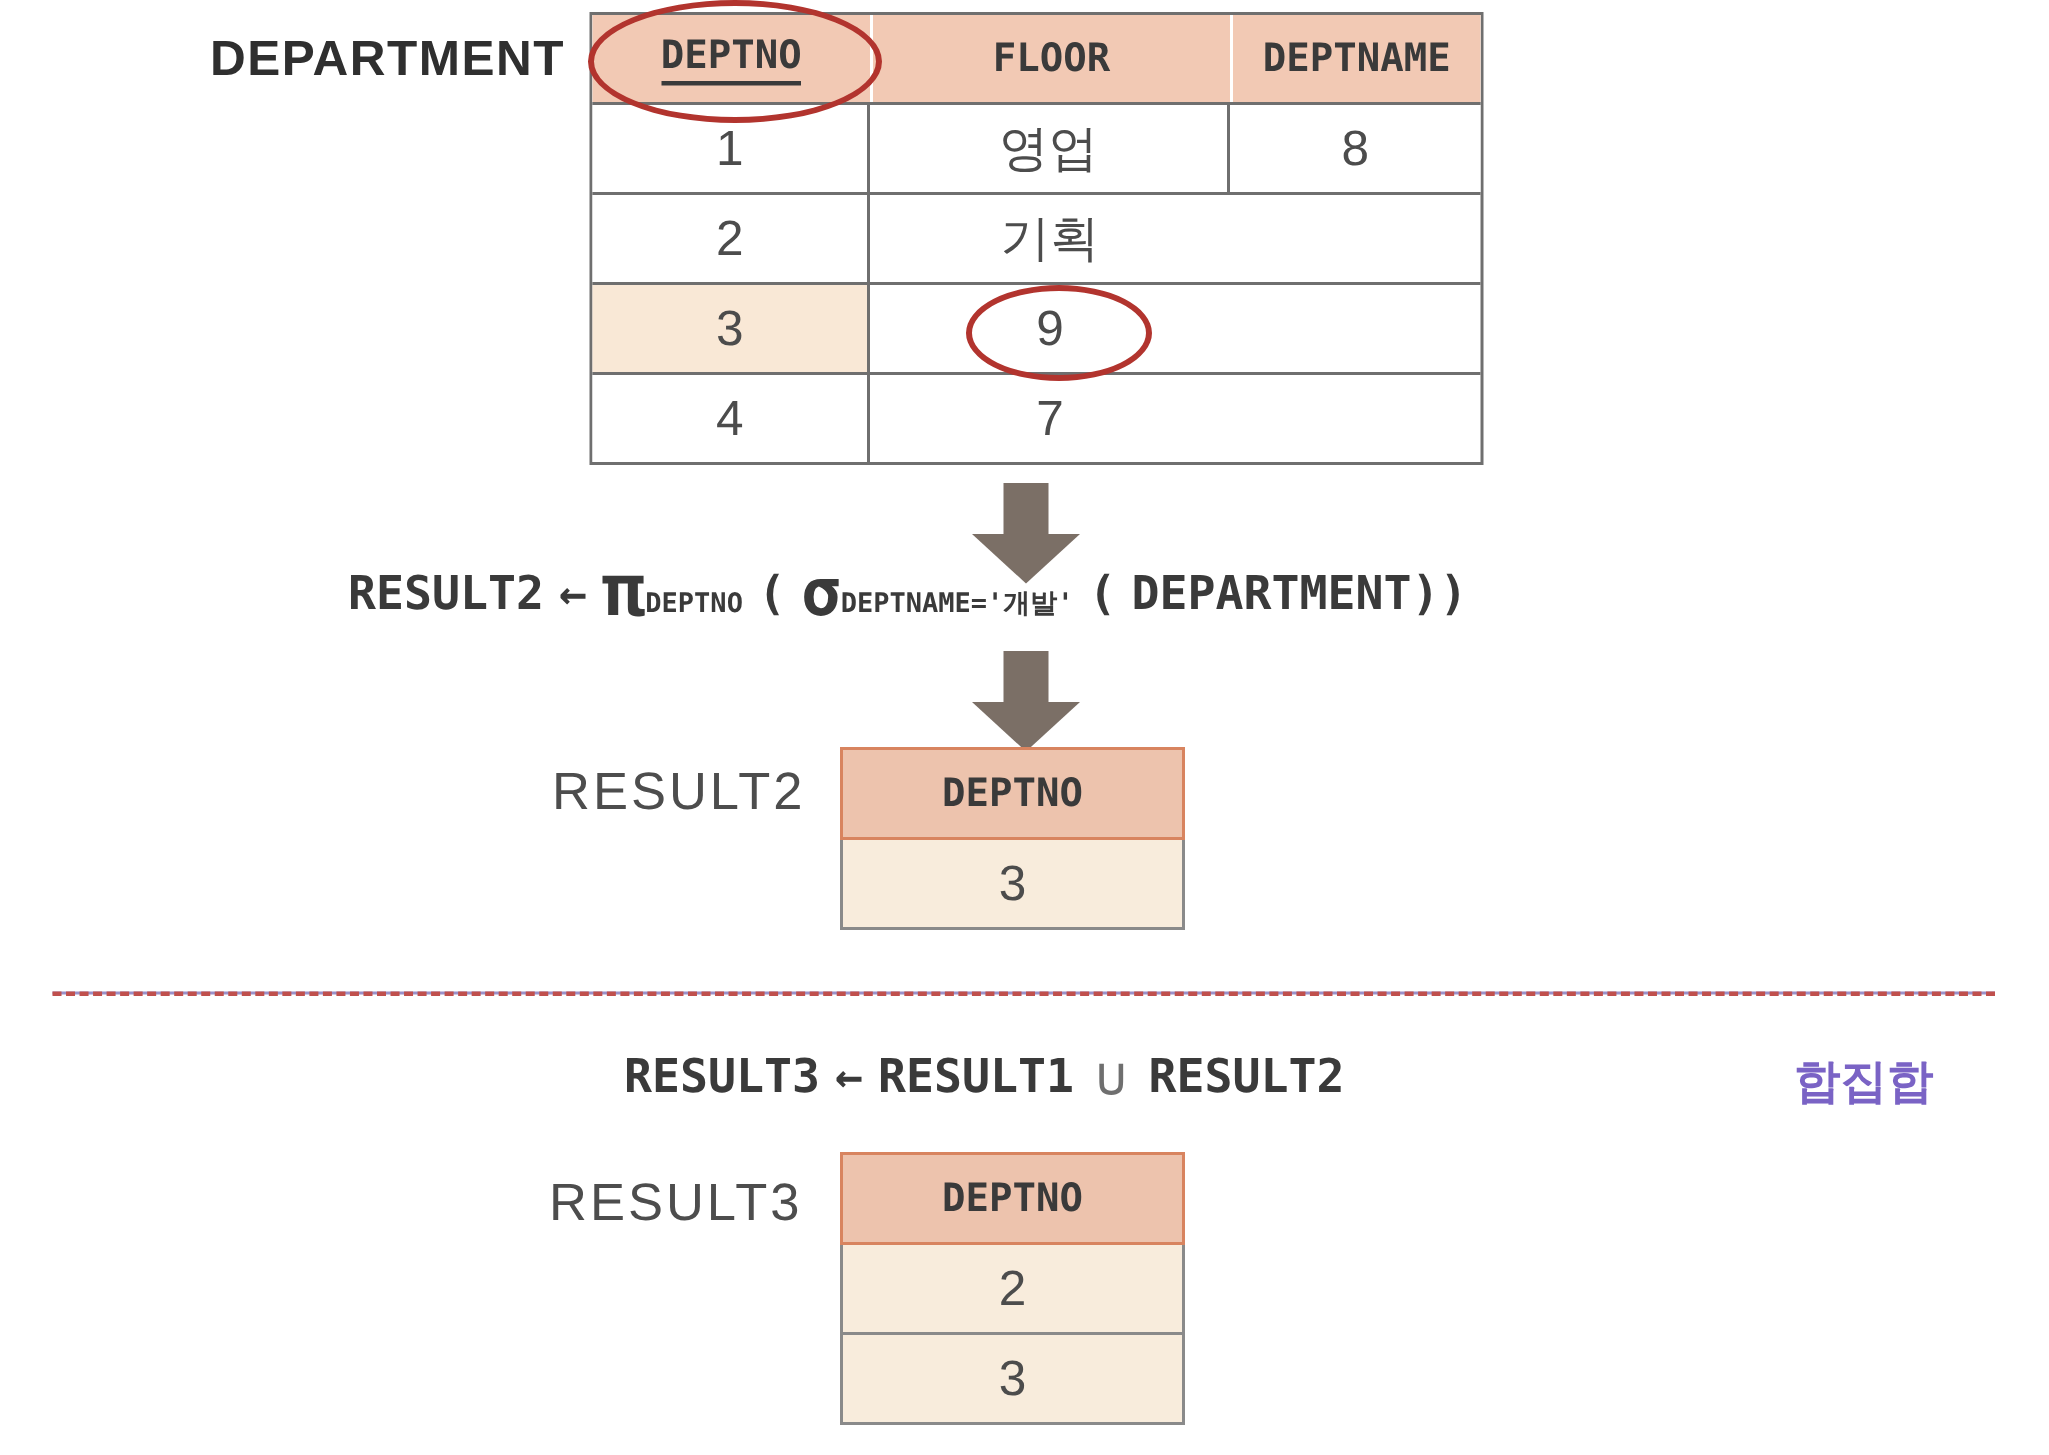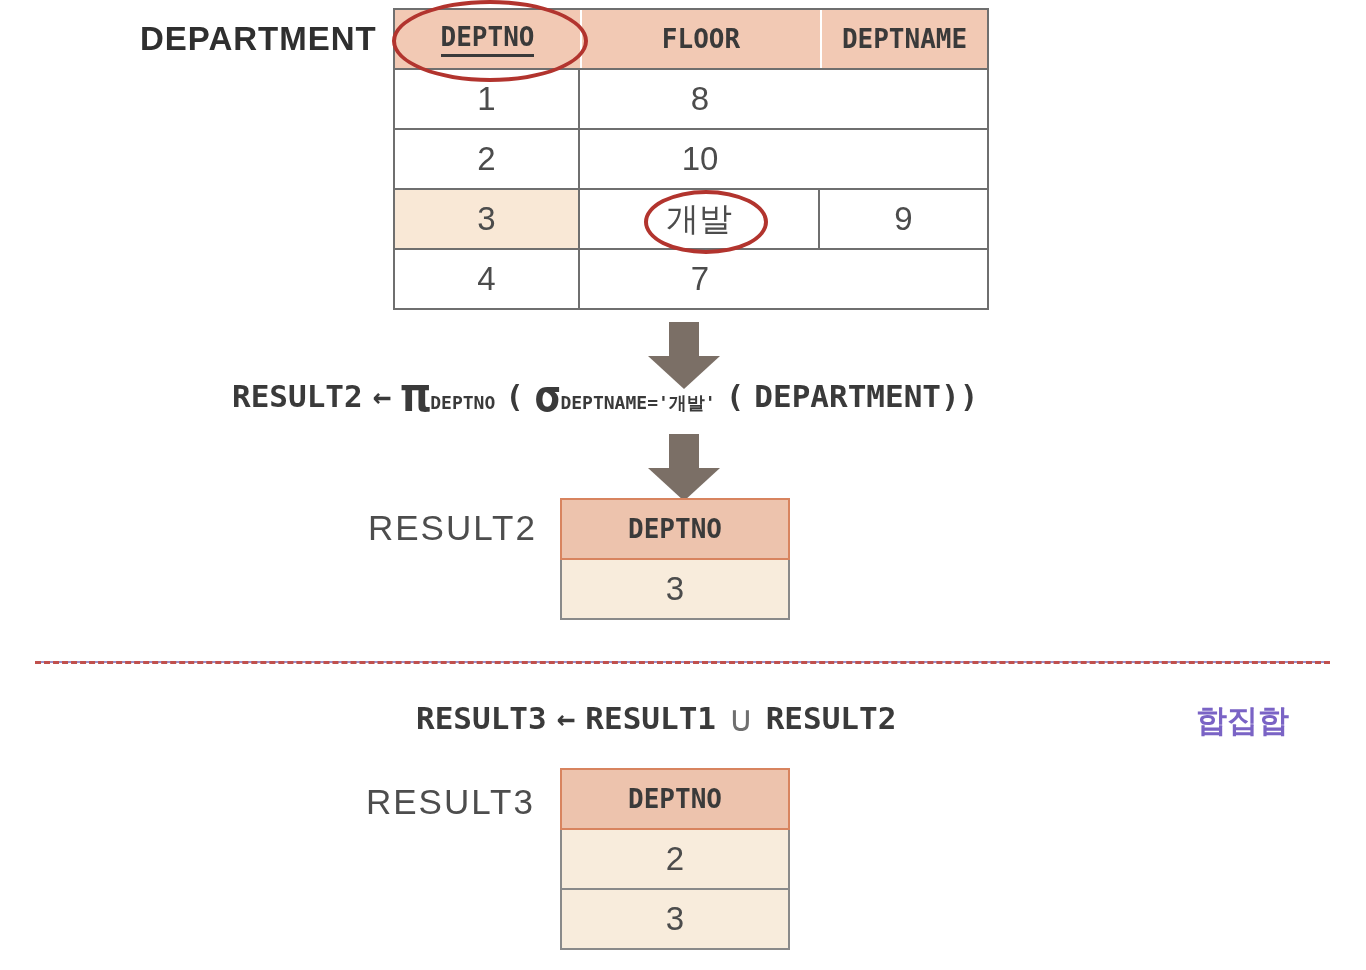--- a/index.html
+++ b/index.html
@@ -93,29 +93,29 @@
     <div class="dept-header">
       <div class="hcell">
         <span class="pk-underline">DEPTNO</span>
       </div>
       <div class="hcell">FLOOR</div>
       <div class="hcell">DEPTNAME</div>
     </div>
     <div class="dept-body">
       <div class="dept-row">
         <div class="cell">1</div>
+        <div class="cell">영업</div>
         <div class="cell">8</div>
       </div>
       <div class="dept-row">
         <div class="cell">2</div>
-        <div class="cell">10</div>
+        <div class="cell">기획</div>
       </div>
       <div class="dept-row">
         <div class="cell" style="background:var(--highlight-fill);">3</div>
-        <div class="cell">개발</div>
         <div class="cell">9</div>
       </div>
       <div class="dept-row">
         <div class="cell">4</div>
         <div class="cell">7</div>
       </div>
     </div>
   </div>
 
   <div class="abs ellipse" style="left:392px;top:0px;width:188px;height:74px;"></div>

